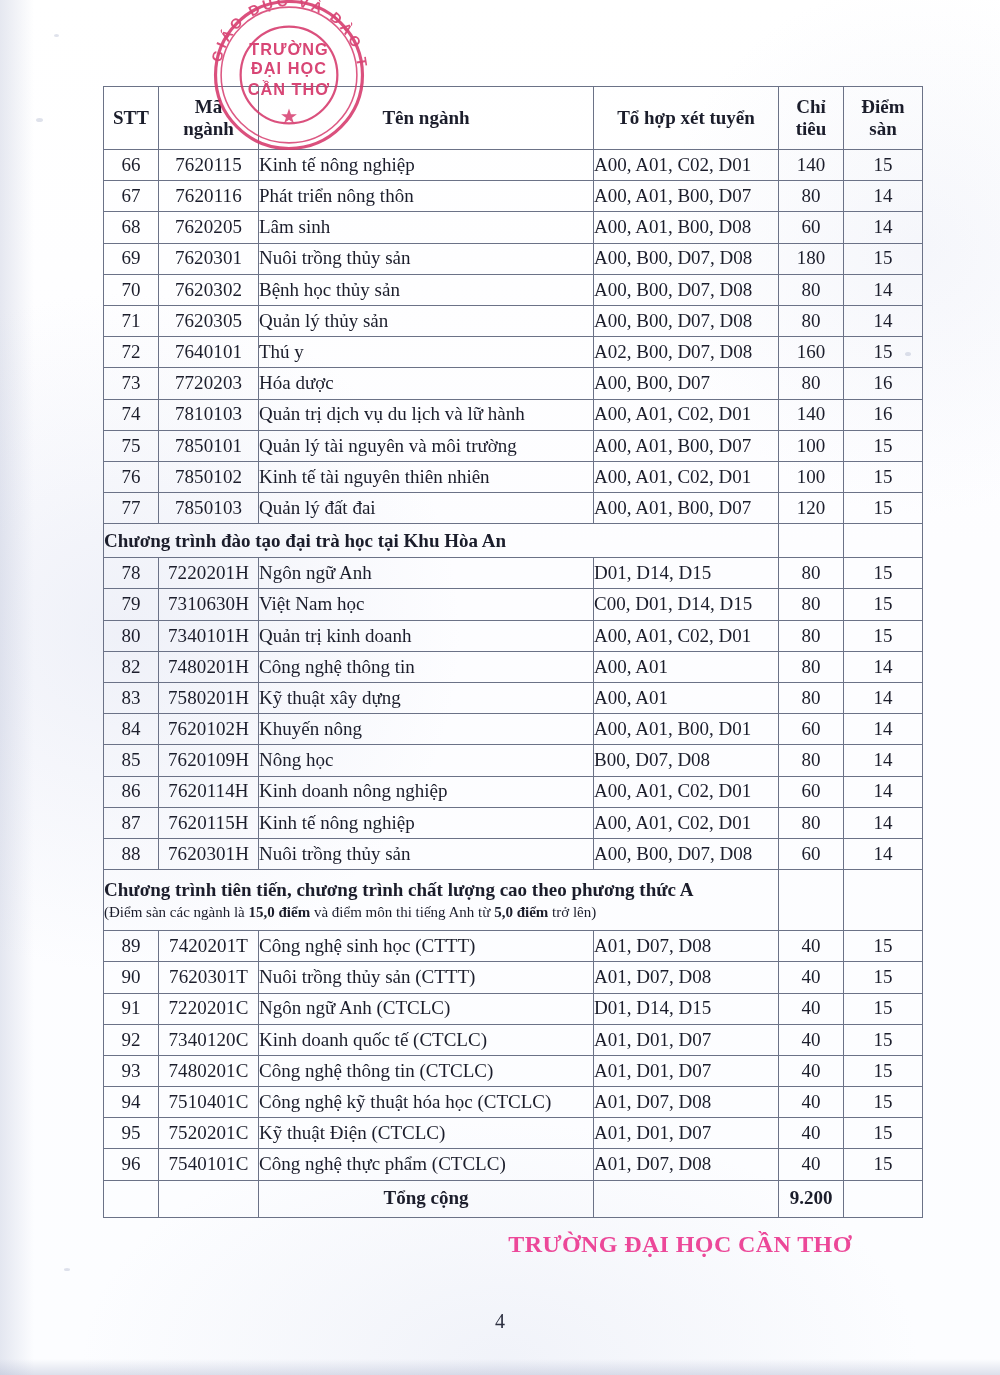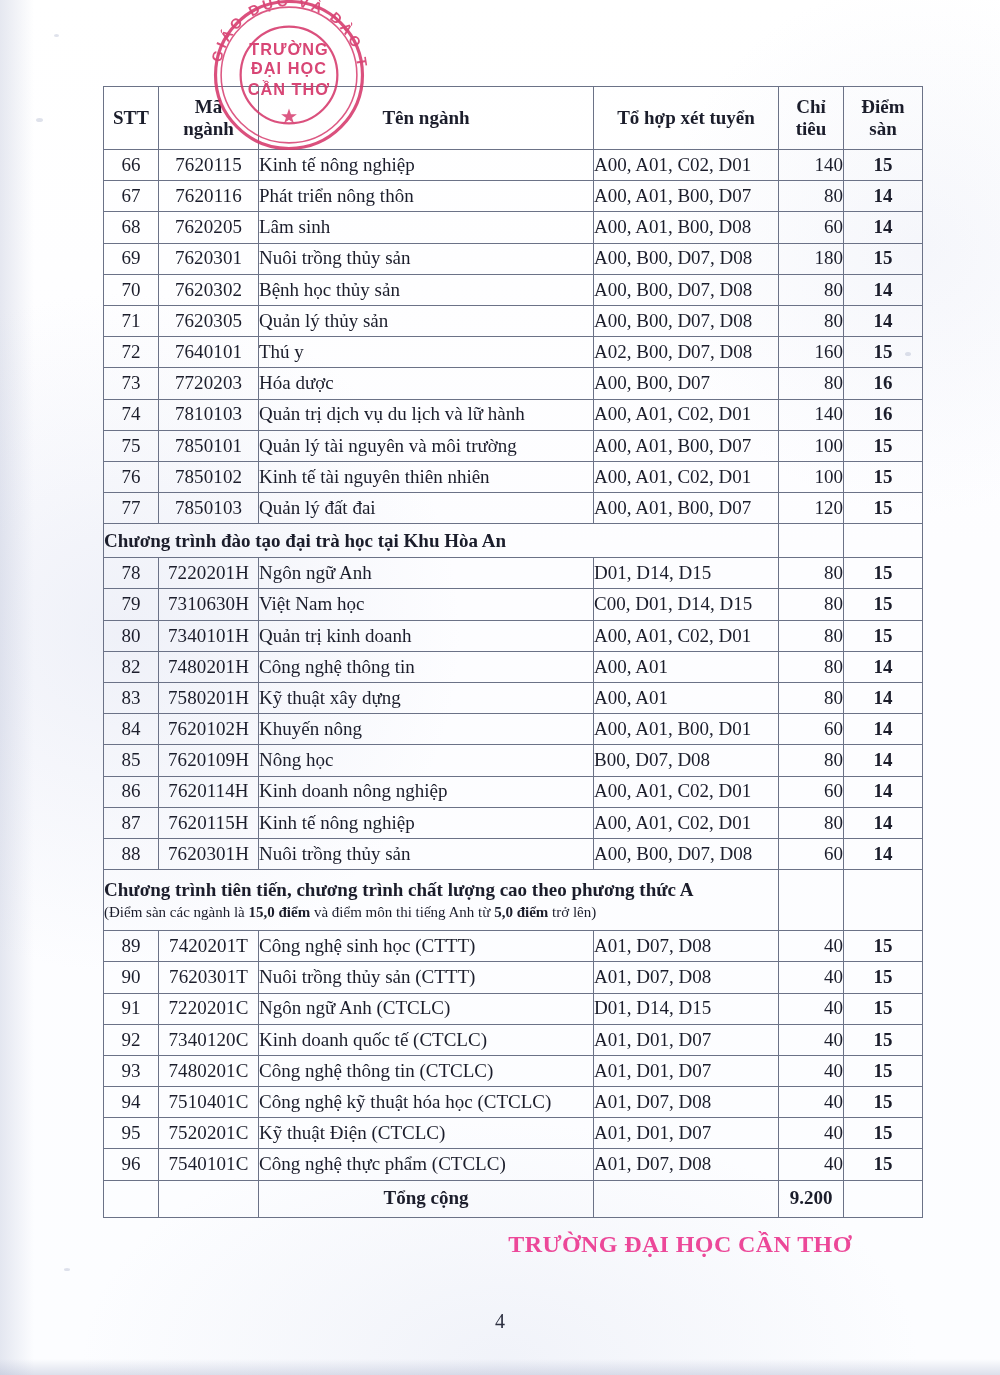--- a/index.html
+++ b/index.html
@@ -86,22 +86,22 @@
     line-height: 1.16;
   }
 
   tr.data td {
     height: 30.2px;
   }
   td.stt   { text-align: center; font-size: 19px; }
   td.ma    { text-align: center; font-size: 19px; letter-spacing: 0.1px; }
   td.ten   { text-align: left; padding-left: 7px; font-size: 19px; }
   td.to    { text-align: left; padding-left: 9px; font-size: 19px; }
-  td.chi   { text-align: right; font-size: 19px; }
-  td.diem  { text-align: center; font-size: 19px; font-weight: bold; }
+  td.chi   { text-align: center; font-size: 19px; }
+  td.diem  { text-align: center; font-size: 19px; }
 
   td.section {
     text-align: left;
     padding-left: 9px;
     font-weight: bold;
     font-size: 19px;
     height: 33px;
     margin-top: 18px;
   }
   td.section.two-line {

